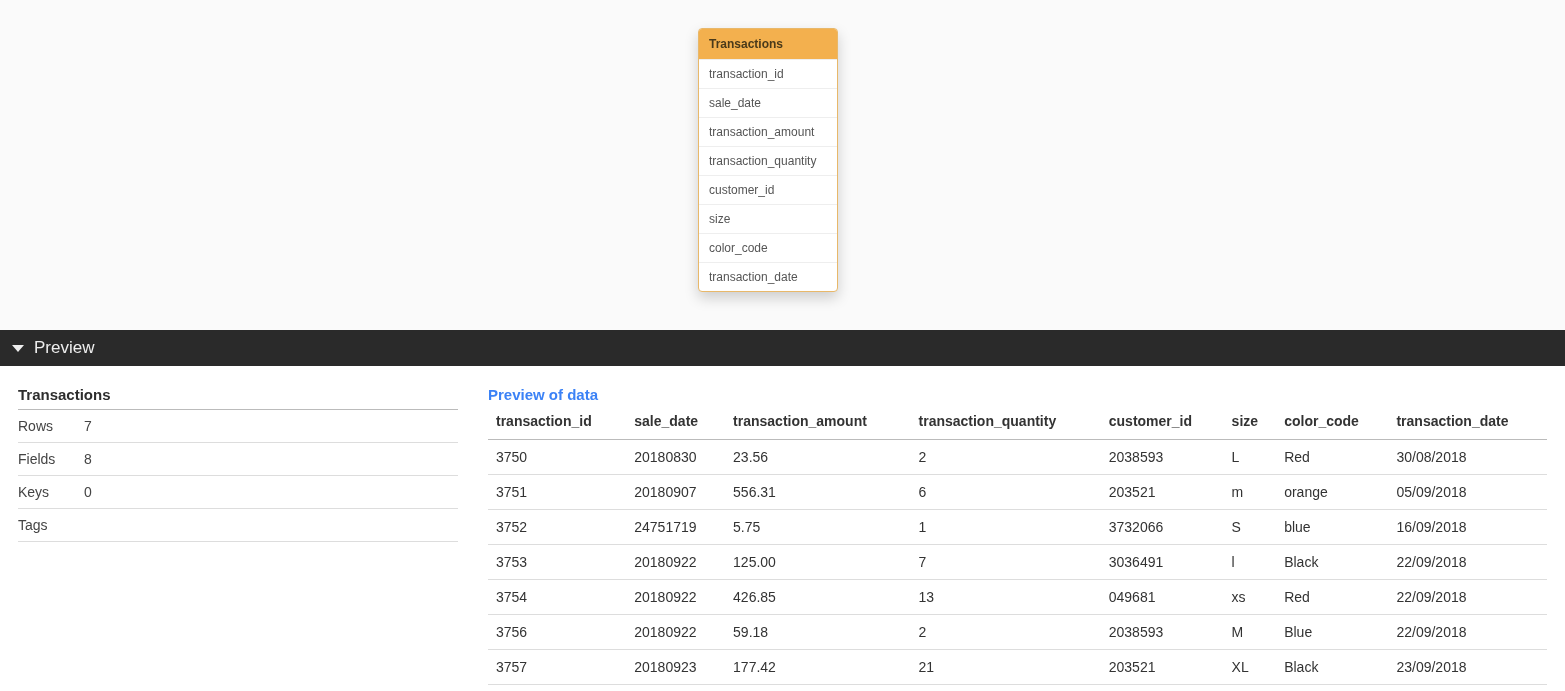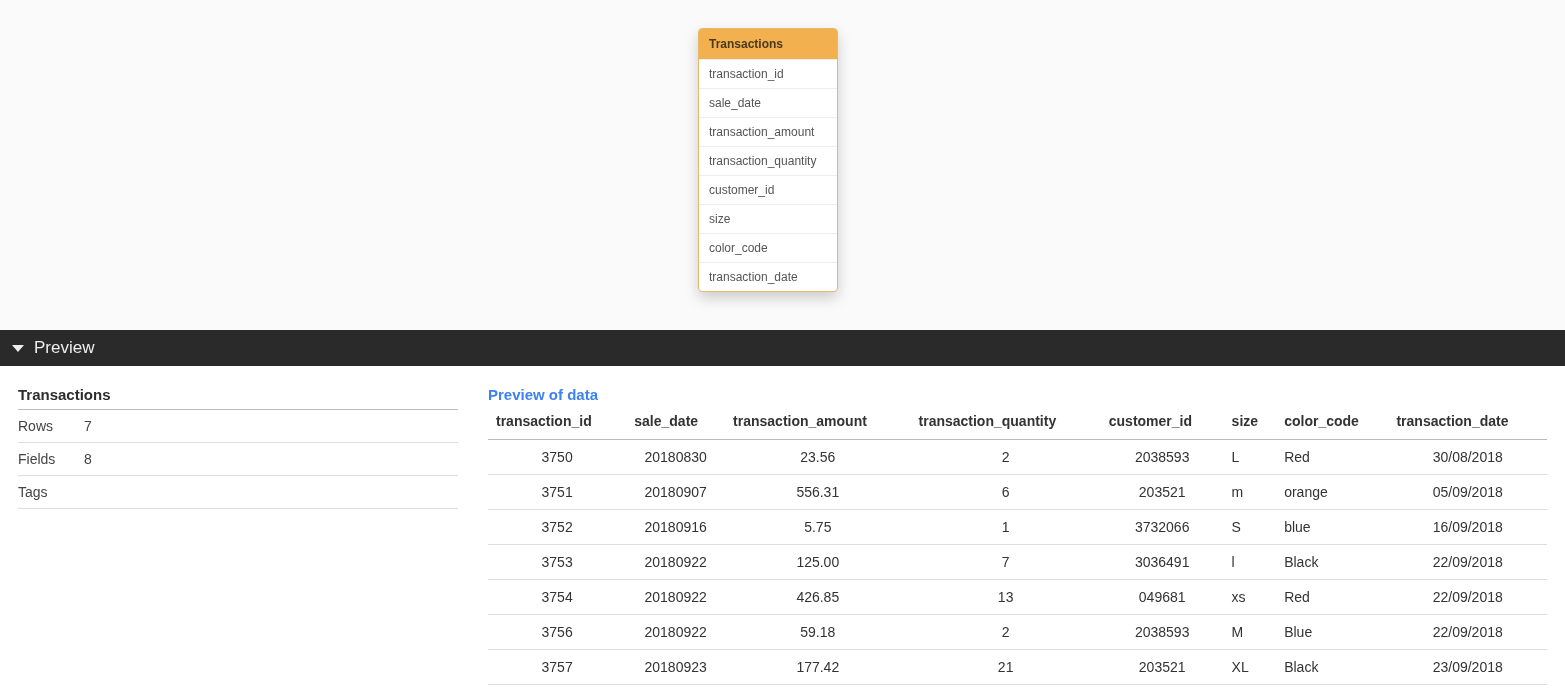--- a/index.html
+++ b/index.html
@@ -100,21 +100,21 @@
     padding: 6px 8px 10px 8px;
     border-bottom: 1px solid #bbb;
     white-space: nowrap;
   }
   table.data td {
     padding: 9px 8px;
     border-bottom: 1px solid #ddd;
     white-space: nowrap;
     font-variant-numeric: tabular-nums;
   }
-  .num { text-align: center; }
+  .num { text-align: left; }
 </style>
 </head>
 <body>
 
 <div class="canvas-area">
   <div class="table-card">
     <div class="table-card-header">Transactions</div>
     <div id="card-fields">
         <div class="table-card-field">transaction_id</div>
         <div class="table-card-field">sale_date</div>
@@ -138,20 +138,24 @@
     <div class="meta-title">Transactions</div>
     <div class="meta-row">
       <span class="k">Rows</span>
       <span class="v">7</span>
     </div>
     <div class="meta-row">
       <span class="k">Fields</span>
       <span class="v">8</span>
     </div>
     <div class="meta-row">
+      <span class="k">Keys</span>
+      <span class="v">0</span>
+    </div>
+    <div class="meta-row">
       <span class="k">Tags</span>
     </div>
   </div>
 
   <div class="data-panel">
     <div class="data-title">Preview of data</div>
     <table class="data">
       <thead>
           <tr id="data-head">
             <th class="num">transaction_id</th>
@@ -180,21 +184,21 @@
             <td class="num">20180907</td>
             <td class="num">556.31</td>
             <td class="num">6</td>
             <td class="num">203521</td>
             <td>m</td>
             <td>orange</td>
             <td class="num">05/09/2018</td>
           </tr>
           <tr>
             <td class="num">3752</td>
-            <td class="num">20180916</td>
+            <td class="num">24751719</td>
             <td class="num">5.75</td>
             <td class="num">1</td>
             <td class="num">3732066</td>
             <td>S</td>
             <td>blue</td>
             <td class="num">16/09/2018</td>
           </tr>
           <tr>
             <td class="num">3753</td>
             <td class="num">20180922</td>

